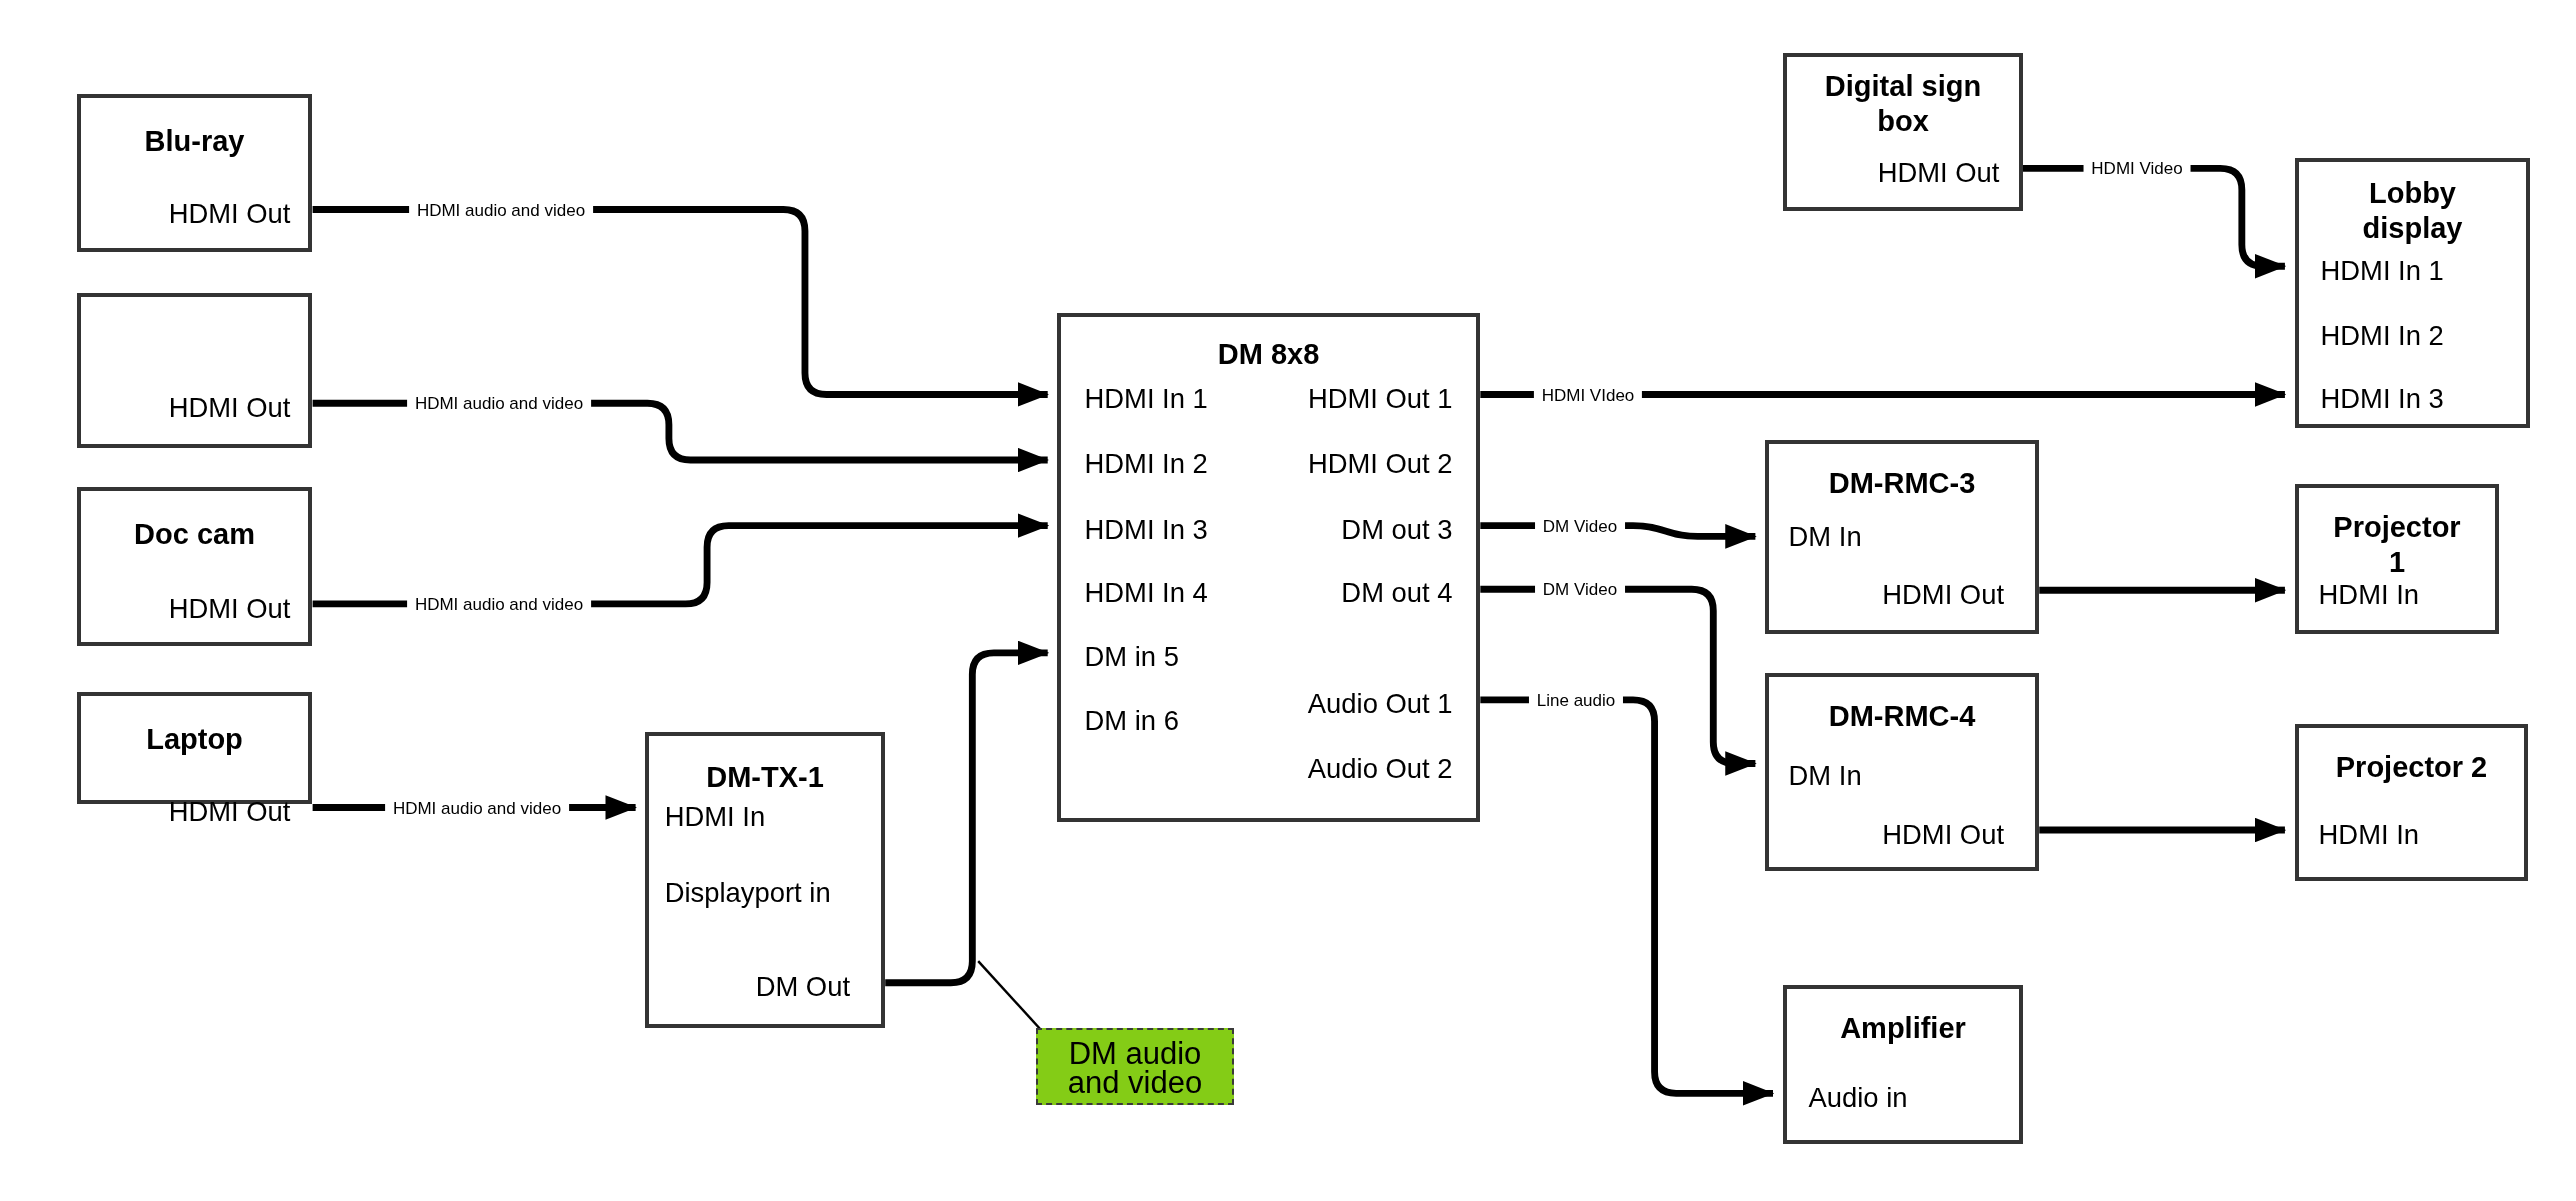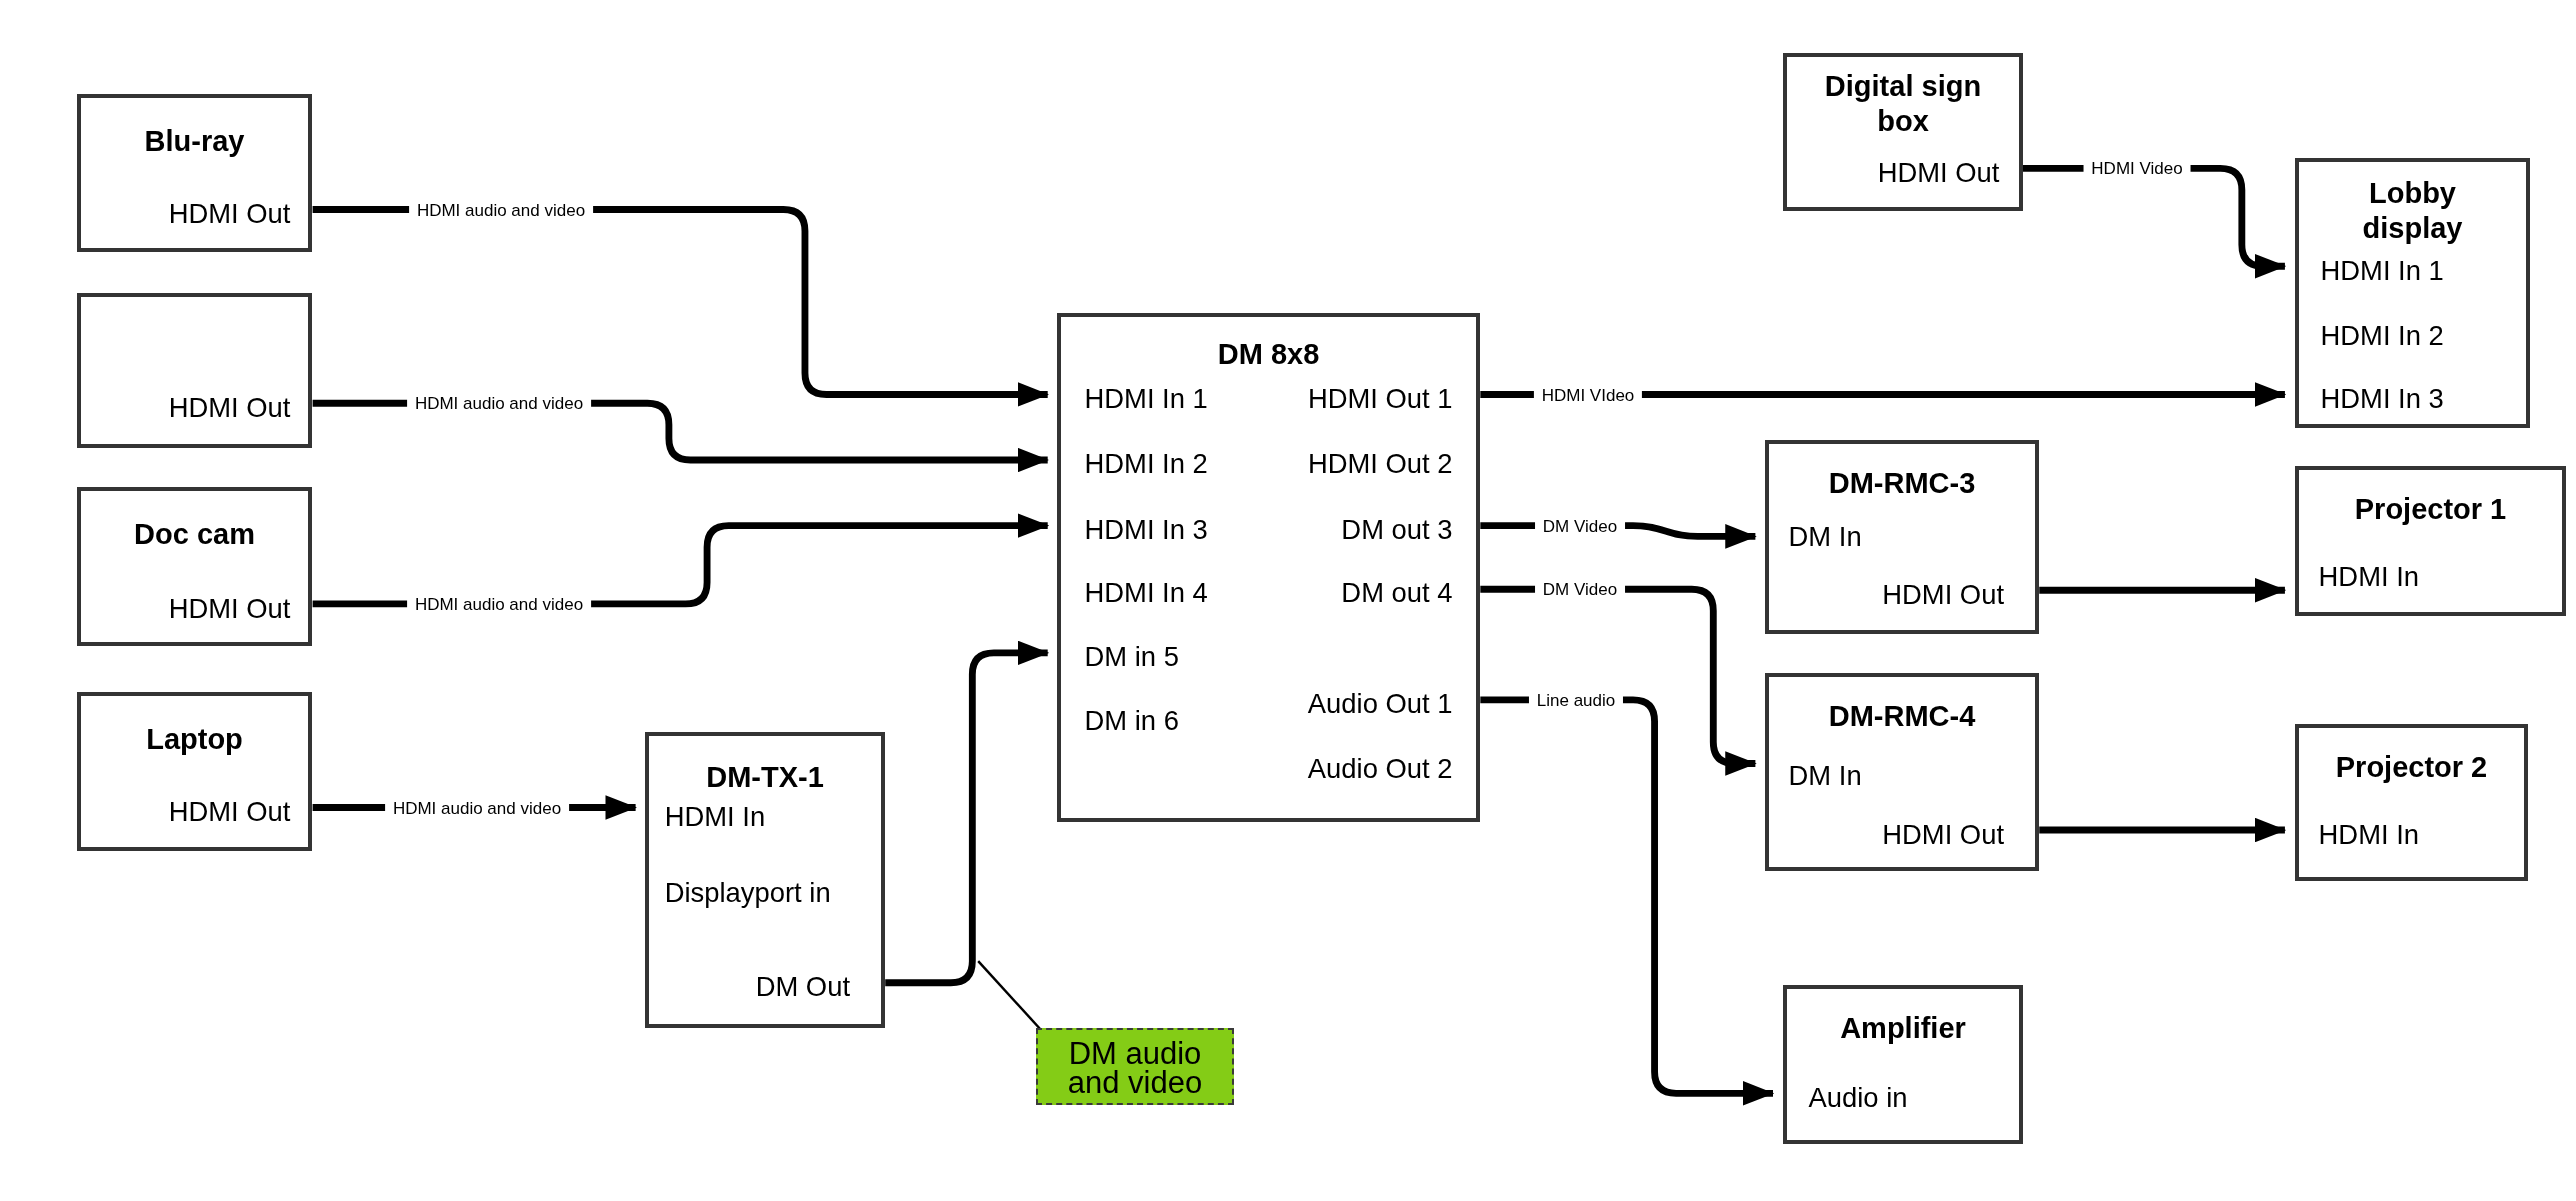--- a/index.html
+++ b/index.html
@@ -93,21 +93,21 @@
 
   <div class="node" style="left:77px;top:293px;width:235px;height:155px;">
     <div class="port" style="top:94px;right:17.6px;">HDMI Out</div>
   </div>
 
   <div class="node" style="left:77px;top:487px;width:235px;height:159px;">
     <div class="title" style="top:25.5px;">Doc cam</div>
     <div class="port" style="top:101px;right:17.6px;">HDMI Out</div>
   </div>
 
-  <div class="node" style="left:77px;top:692px;width:235px;height:159px;">
+  <div class="node" style="left:77px;top:692px;width:235px;height:112px;">
     <div class="title" style="top:25.5px;">Laptop</div>
     <div class="port" style="top:99px;right:17.6px;">HDMI Out</div>
   </div>
 
   <div class="node" style="left:645px;top:732px;width:240px;height:296px;">
     <div class="title" style="top:23.5px;">DM-TX-1</div>
     <div class="port" style="top:64px;left:15.7px;">HDMI In</div>
     <div class="port" style="top:140px;left:15.7px;">Displayport in</div>
     <div class="port" style="top:234px;right:31px;">DM Out</div>
   </div>
@@ -139,21 +139,21 @@
     <div class="port" style="top:157px;left:21.5px;">HDMI In 2</div>
     <div class="port" style="top:220px;left:21.5px;">HDMI In 3</div>
   </div>
 
   <div class="node" style="left:1765px;top:440px;width:274px;height:194px;">
     <div class="title" style="top:21.5px;">DM-RMC-3</div>
     <div class="port" style="top:76px;left:19.6px;">DM In</div>
     <div class="port" style="top:134px;right:31px;">HDMI Out</div>
   </div>
 
-  <div class="node" style="left:2295px;top:466px;width:271px;height:150px;">
+  <div class="node" style="left:2295px;top:484px;width:204px;height:150px;">
     <div class="title" style="top:21.5px;">Projector 1</div>
     <div class="port" style="top:90px;left:19.6px;">HDMI In</div>
   </div>
 
   <div class="node" style="left:1765px;top:673px;width:274px;height:198px;">
     <div class="title" style="top:21.5px;">DM-RMC-4</div>
     <div class="port" style="top:82px;left:19.6px;">DM In</div>
     <div class="port" style="top:141px;right:31px;">HDMI Out</div>
   </div>
 

